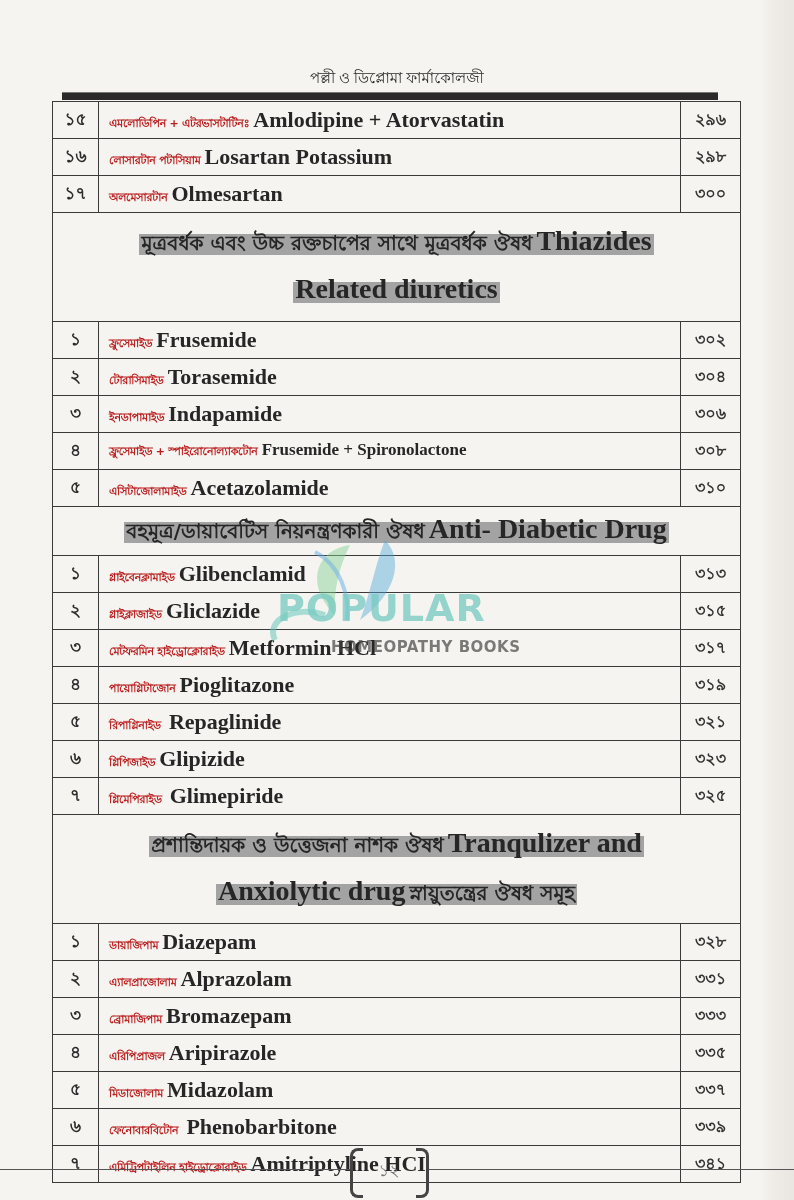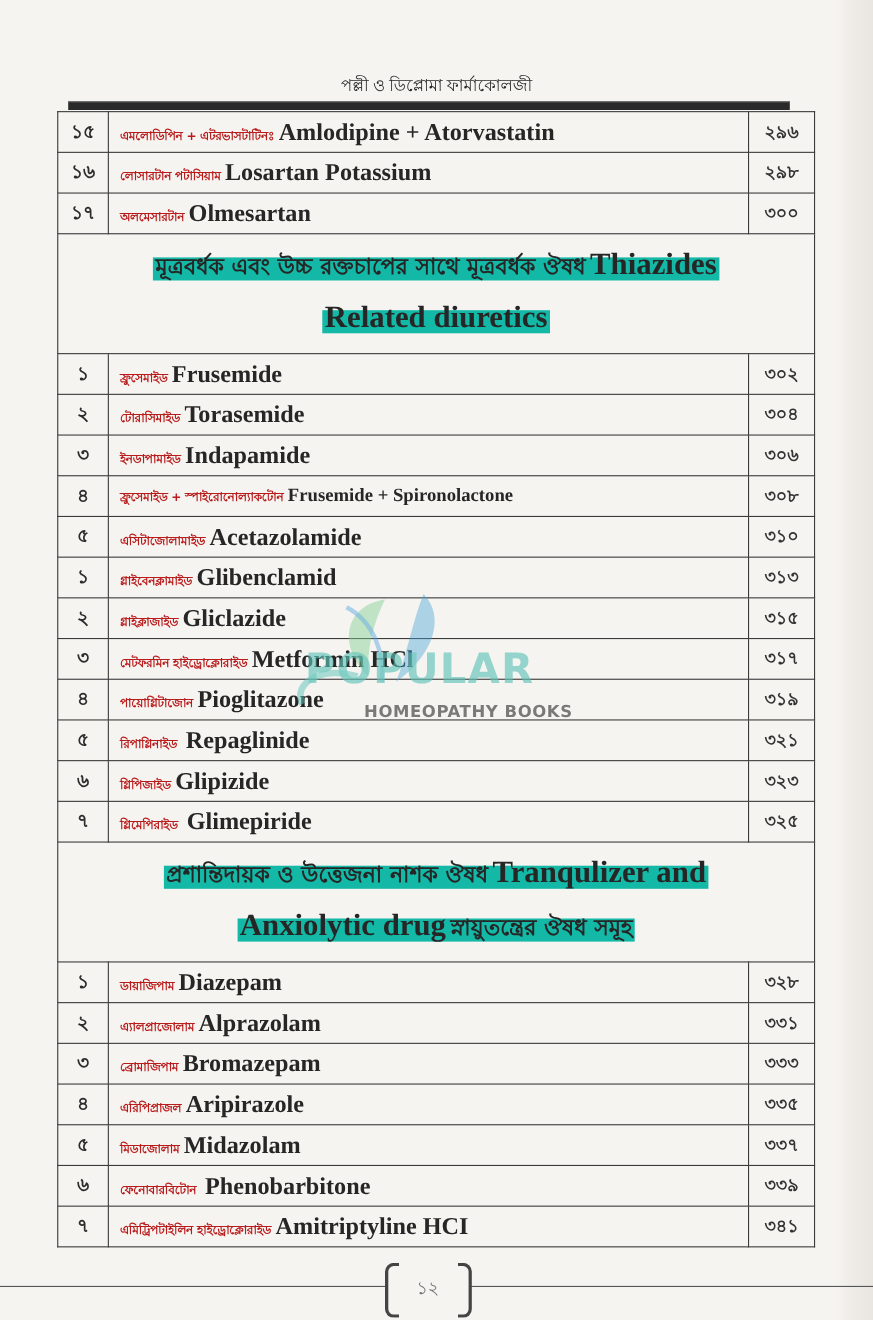--- a/index.html
+++ b/index.html
@@ -47,21 +47,21 @@
   .en {
     font-family:"Liberation Serif", serif; font-weight:bold; font-size:22px; color:#262626;
   }
   .en.small { font-size:17px; }
   tr.row td { height:36px; }
   tr.section td {
     text-align:center; padding:6px 8px !important;
     line-height:44px;
   }
   .hl {
-    background:#14b8a6; padding:2px 2px;
+    background:#a3a3a3; padding:2px 2px;
     box-decoration-break:clone; -webkit-box-decoration-break:clone;
   }
   .sec-bn { font-family:"DejaVu Sans", sans-serif; font-weight:bold; font-size:20px; color:#262626; }
   .sec-en { font-family:"Liberation Serif", serif; font-weight:bold; font-size:28px; color:#262626; }
   tr.section.s2 td { line-height:36px; padding:4px 6px !important; }
   .watermark {
     position:absolute; left:255px; top:540px; width:290px; height:130px;
     pointer-events:none; opacity:0.85;
   }
   .wm-word {
@@ -148,20 +148,25 @@
       <td class="num">৪</td>
       <td class="name"><span class="bn">ফ্রুসেমাইড + স্পাইরোনোল্যাকটোন</span> <span class="en small">Frusemide + Spironolactone</span></td>
       <td class="page">৩০৮</td>
     </tr>
     <tr class="row">
       <td class="num">৫</td>
       <td class="name"><span class="bn">এসিটাজোলামাইড</span> <span class="en">Acetazolamide</span></td>
       <td class="page">৩১০</td>
     </tr>
 
+    <tr class="section s2">
+      <td colspan="3">
+        <span class="hl"><span class="sec-bn">বহমূত্র/ডায়াবেটিস নিয়নন্ত্রণকারী ঔষধ</span> <span class="sec-en">Anti- Diabetic Drug</span></span>
+      </td>
+    </tr>
     <tr class="row">
       <td class="num">১</td>
       <td class="name"><span class="bn">গ্লাইবেনক্লামাইড</span> <span class="en">Glibenclamid</span></td>
       <td class="page">৩১৩</td>
     </tr>
     <tr class="row">
       <td class="num">২</td>
       <td class="name"><span class="bn">গ্লাইক্লাজাইড</span> <span class="en">Gliclazide</span></td>
       <td class="page">৩১৫</td>
     </tr>

